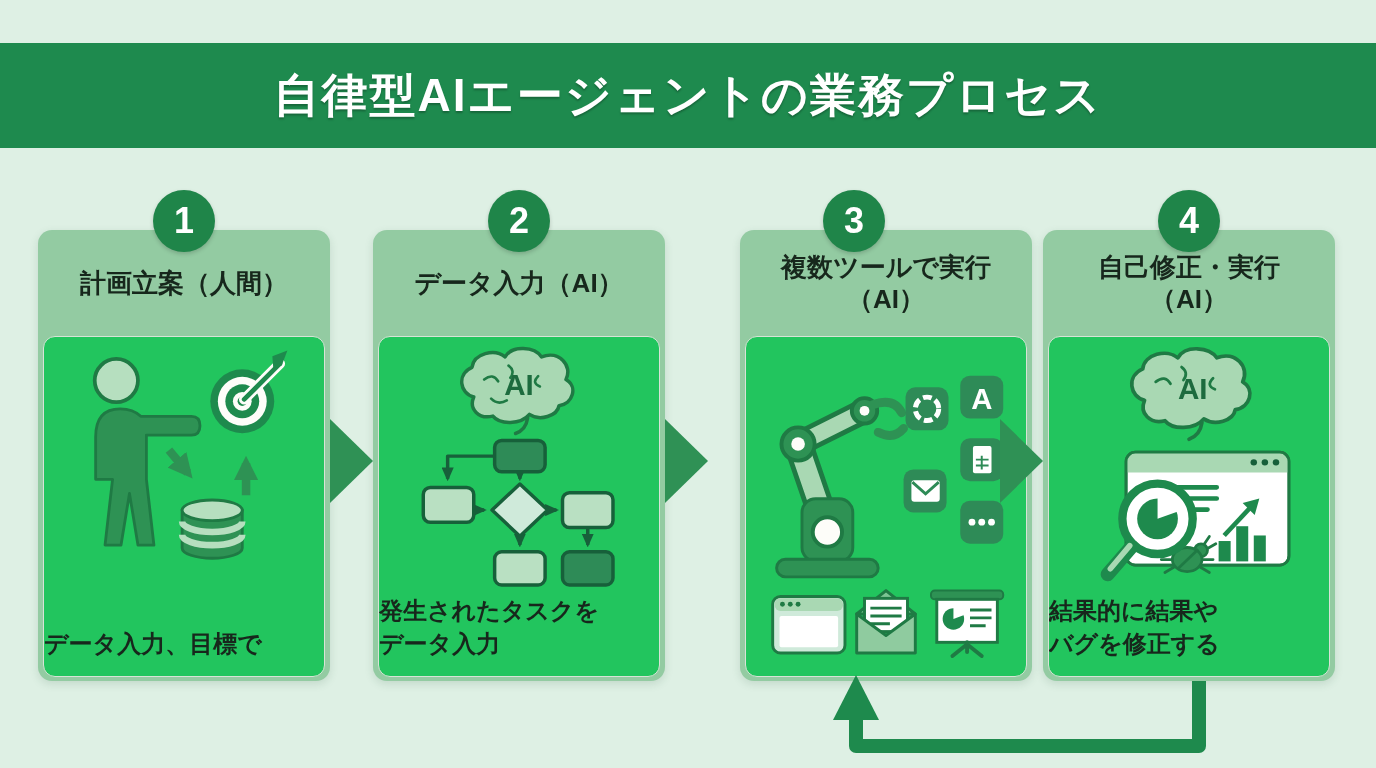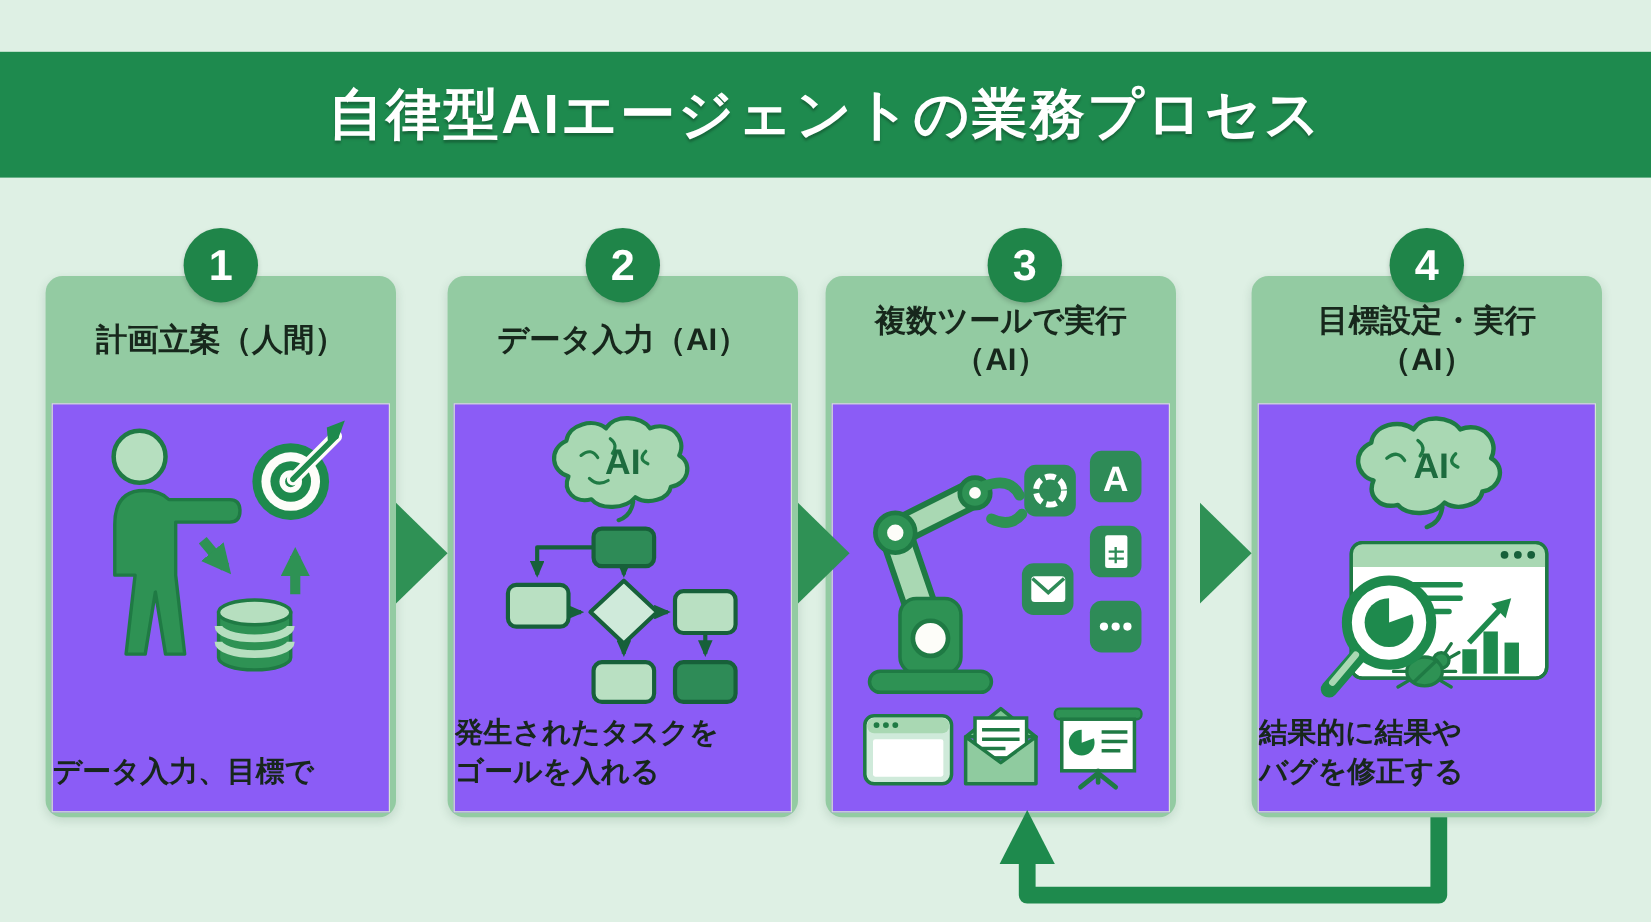--- a/index.html
+++ b/index.html
@@ -7,22 +7,22 @@
           background:#def0e4;font-family:"Liberation Sans","DejaVu Sans",sans-serif;margin-top:43px;}
   .titlebar{position:absolute;left:0;top:0;width:1376px;height:105px;background:#1e8a4e;
             display:flex;align-items:center;justify-content:center;}
   .titlebar h1{margin:0;color:#ffffff;font-size:46px;font-weight:700;letter-spacing:2px;
                text-shadow:0 2px 2px rgba(0,0,0,.25);}
   .card{position:absolute;top:187px;width:292px;height:451px;background:#93cba2;
         border-radius:14px;box-shadow:0 3px 8px rgba(40,90,60,.15);}
   .card .head{position:absolute;left:0;top:0;width:100%;height:106px;display:flex;
               flex-direction:column;align-items:center;justify-content:center;}
   .card .head .tline{color:#17271c;font-size:26px;font-weight:700;line-height:1.25;text-align:center;}
-  .card .body{position:absolute;left:5px;right:5px;top:106px;bottom:4px;background:#8b5cf6;
-              border:1px solid #d7e3d6;border-radius:0;display:flex;flex-direction:column;
+  .card .body{position:absolute;left:5px;right:5px;top:106px;bottom:4px;background:#22c55e;
+              border:1px solid #d7e3d6;border-radius:12px;display:flex;flex-direction:column;
               align-items:center;justify-content:flex-start;overflow:hidden;}
   .card .body svg{margin-top:6px;}
   .caption{position:absolute;left:0;right:0;bottom:16px;text-align:left;color:#17271c;
            font-size:24px;font-weight:700;line-height:1.35;}
   .stepnum{position:absolute;top:147px;width:62px;height:62px;border-radius:50%;background:#1f8549;
            display:flex;align-items:center;justify-content:center;color:#fff;font-size:36px;
            font-weight:700;box-shadow:0 2px 4px rgba(0,0,0,.18);z-index:3;}
   .gap-arrow{position:absolute;top:376px;width:0;height:0;border-top:42px solid transparent;
              border-bottom:42px solid transparent;border-left:43px solid #2f9155;}
   .loop-svg{position:absolute;left:0;top:0;width:1376px;height:768px;pointer-events:none;}
@@ -123,26 +123,26 @@
           <rect x="102" y="112" width="58" height="36" rx="8" fill="#2e8b57" stroke="#17603a" stroke-width="4"></rect>
           <rect x="20" y="166" width="58" height="40" rx="8" fill="#b9e0c2" stroke="#17603a" stroke-width="4"></rect>
           <polygon points="131,162 163,192 131,222 99,192" fill="#cfeada" stroke="#17603a" stroke-width="4"></polygon>
           <rect x="180" y="172" width="58" height="40" rx="8" fill="#b9e0c2" stroke="#17603a" stroke-width="4"></rect>
           <rect x="102" y="240" width="58" height="38" rx="8" fill="#b9e0c2" stroke="#17603a" stroke-width="4"></rect>
           <rect x="180" y="240" width="58" height="38" rx="8" fill="#2e8b57" stroke="#17603a" stroke-width="4"></rect>
         </g>
       </svg>
       <div class="caption">
         <div>発生されたタスクを</div>
-        <div>ゴールを入れる</div>
+        <div>データ入力</div>
       </div>
     </div>
   </div>
 
-  <div class="card" style="left:688px;">
+  <div class="card" style="left:740px;">
     <div class="head">
       <div class="tline">複数ツールで実行</div>
       <div class="tline">（AI）</div>
     </div>
     <div class="body">
       <svg width="254" height="330" viewBox="0 0 260 315">
 
         <g>
           <line x1="66" y1="168" x2="40" y2="92" stroke="#1f7a44" stroke-width="30" stroke-linecap="round"></line>
           <line x1="66" y1="168" x2="40" y2="92" stroke="#a9d8b3" stroke-width="20" stroke-linecap="round"></line>
@@ -206,21 +206,21 @@
           <path d="M199,271 L199,259 A12,12 0 0 1 210,267 Z" fill="#ffffff"></path>
           <path d="M216,262 h22 M216,270 h22 M216,278 h16" stroke="#1f7a44" stroke-width="3"></path>
           <path d="M213,295 V305 M213,297 L198,309 M213,297 L228,309" fill="none" stroke="#1f7a44" stroke-width="4" stroke-linecap="round"></path>
         </g>
       </svg>
     </div>
   </div>
 
   <div class="card" style="left:1043px;">
     <div class="head">
-      <div class="tline">目標設定・実行</div>
+      <div class="tline">自己修正・実行</div>
       <div class="tline">（AI）</div>
     </div>
     <div class="body">
       <svg width="252" height="248" viewBox="0 0 260 268">
 
         <g transform="translate(4,0)">
           <path d="M78,62 C62,58 58,36 76,28 C78,12 102,6 114,16 C122,2 148,4 156,16 C176,8 192,26 184,42 C198,50 192,70 176,72 C174,84 154,90 142,82 C132,94 108,94 100,84 C84,88 72,76 78,62 Z" fill="#a9d8b3" stroke="#1f7a44" stroke-width="4" stroke-linejoin="round"></path>
           <path d="M140,86 q-2,14 -14,18" fill="none" stroke="#1f7a44" stroke-width="4" stroke-linecap="round"></path>
           <path d="M90,42 q10,-8 16,2 M118,26 q8,6 2,14 M152,38 q-8,8 2,12" fill="none" stroke="#1f7a44" stroke-width="3" stroke-linecap="round"></path>
           <text class="ai" x="130" y="60" font-size="32" fill="#1d6b3e" text-anchor="middle">AI</text>

